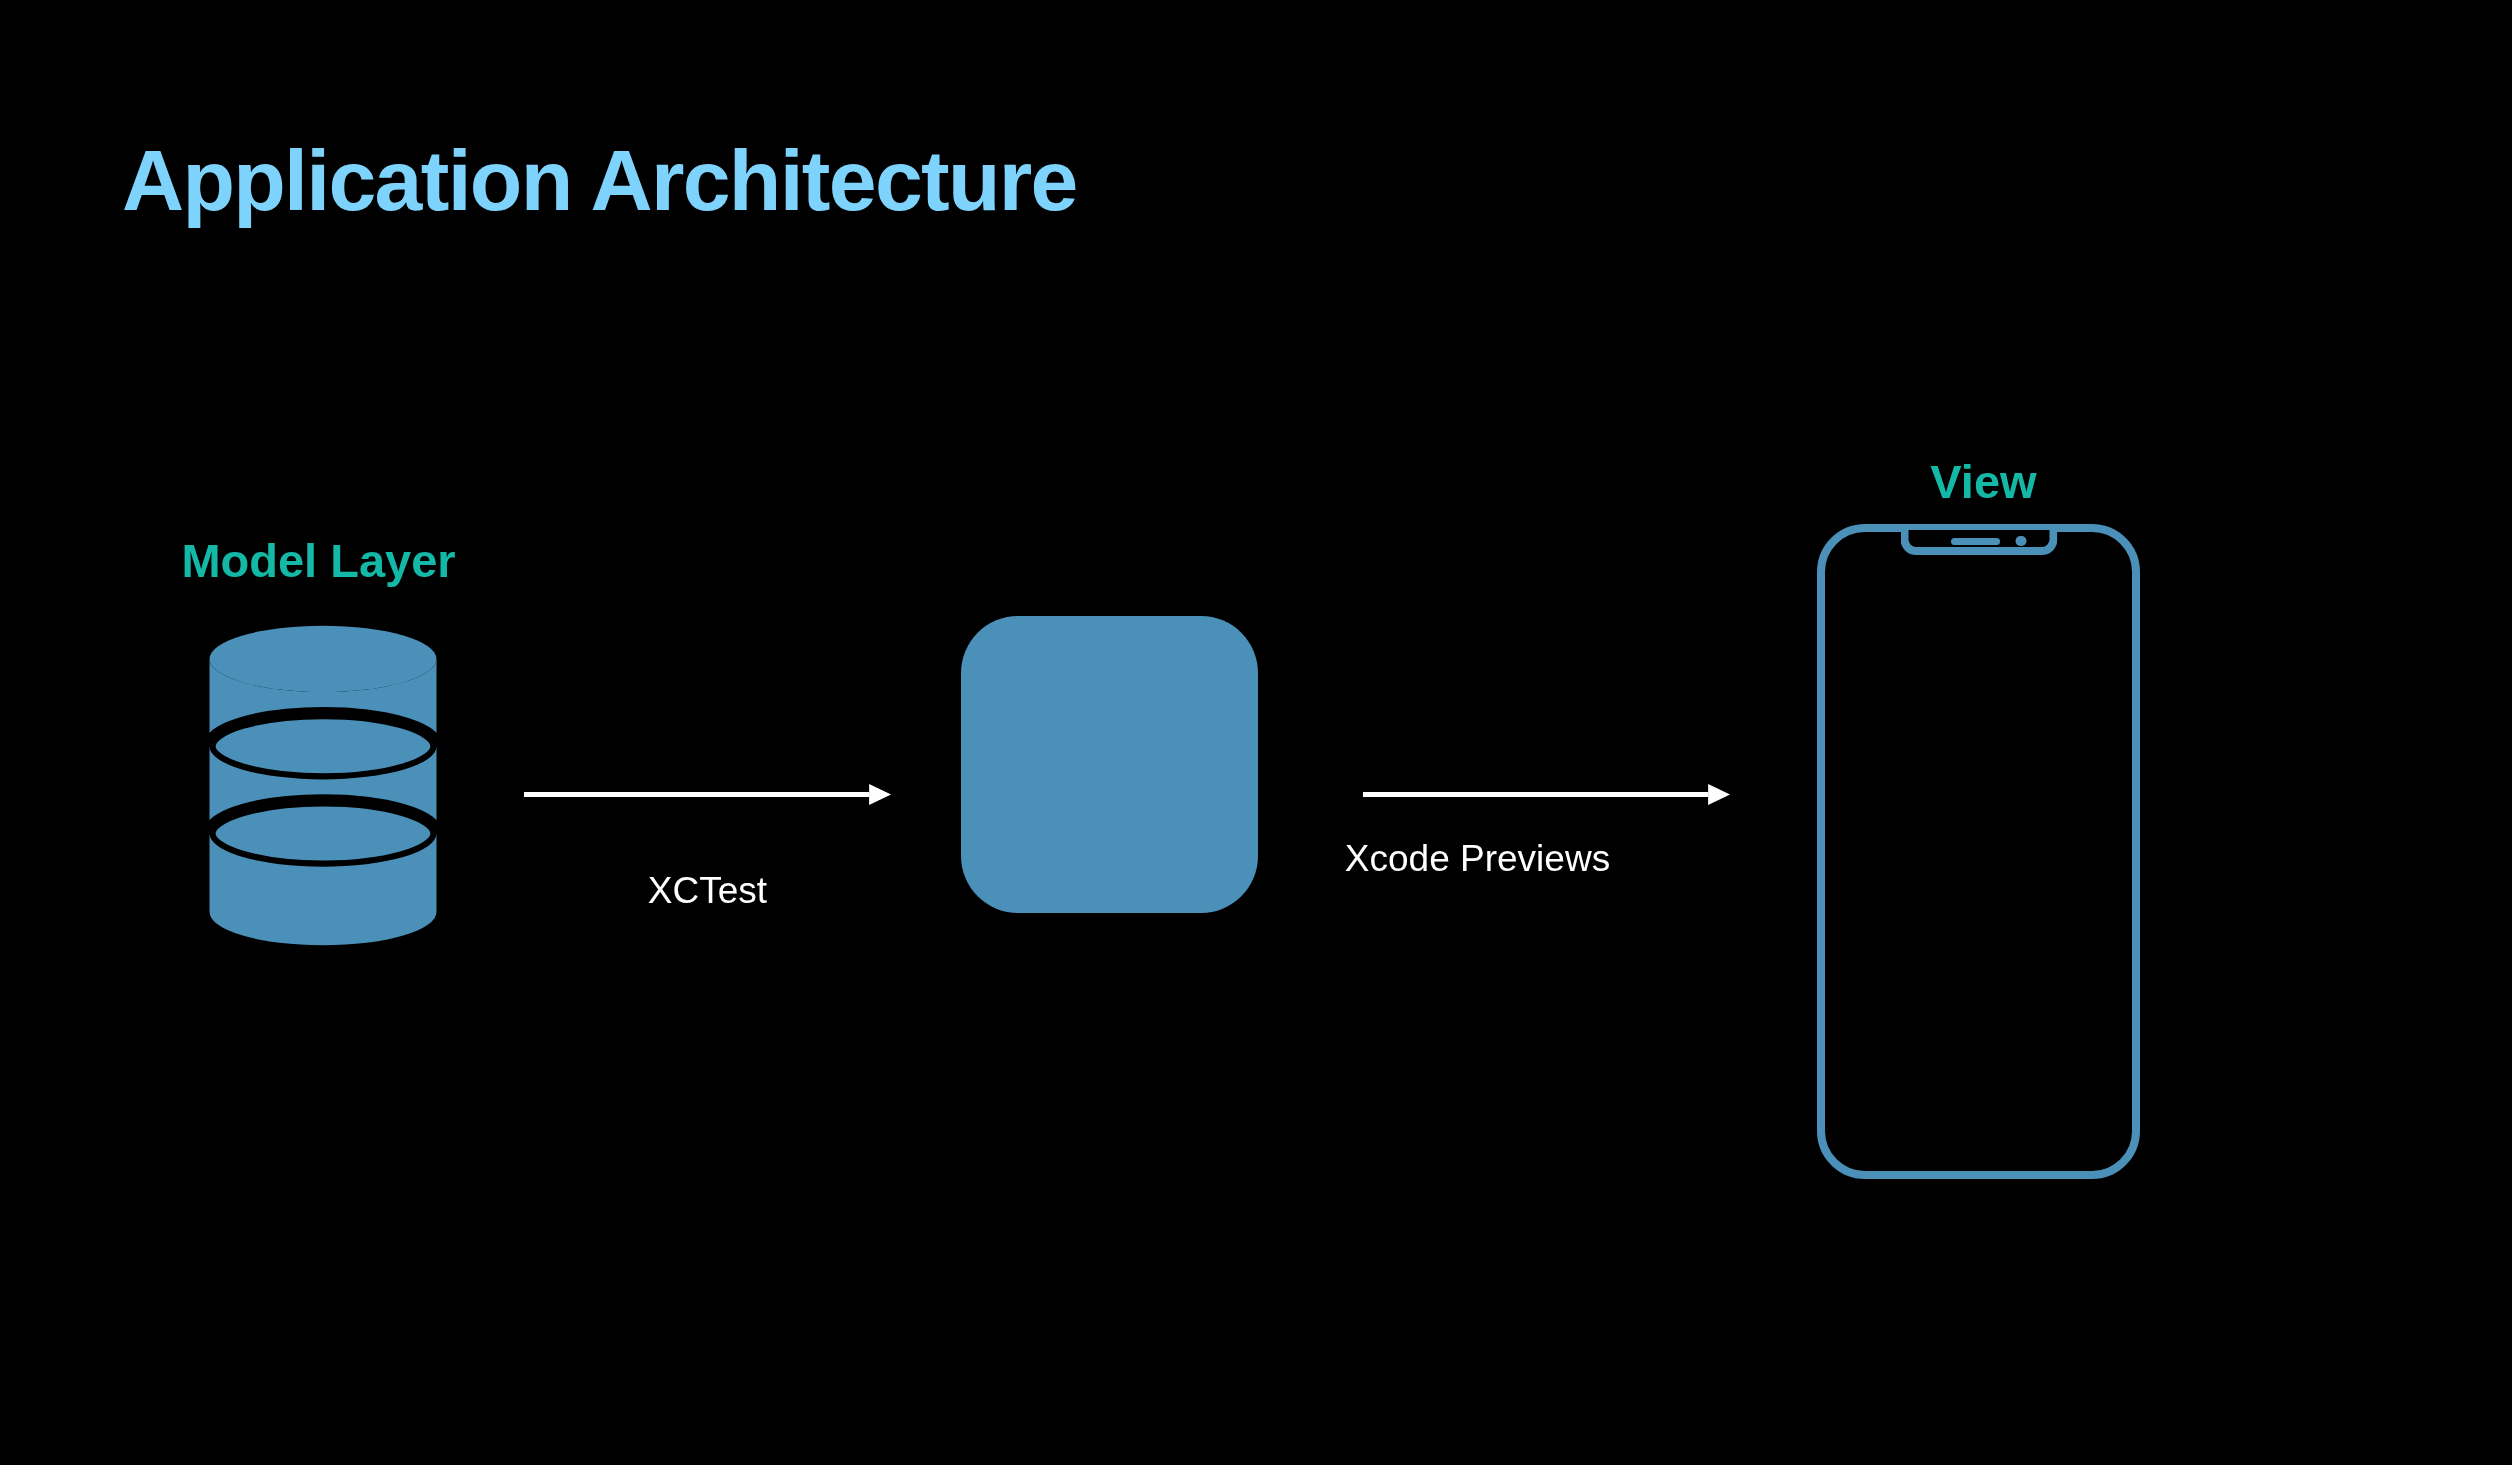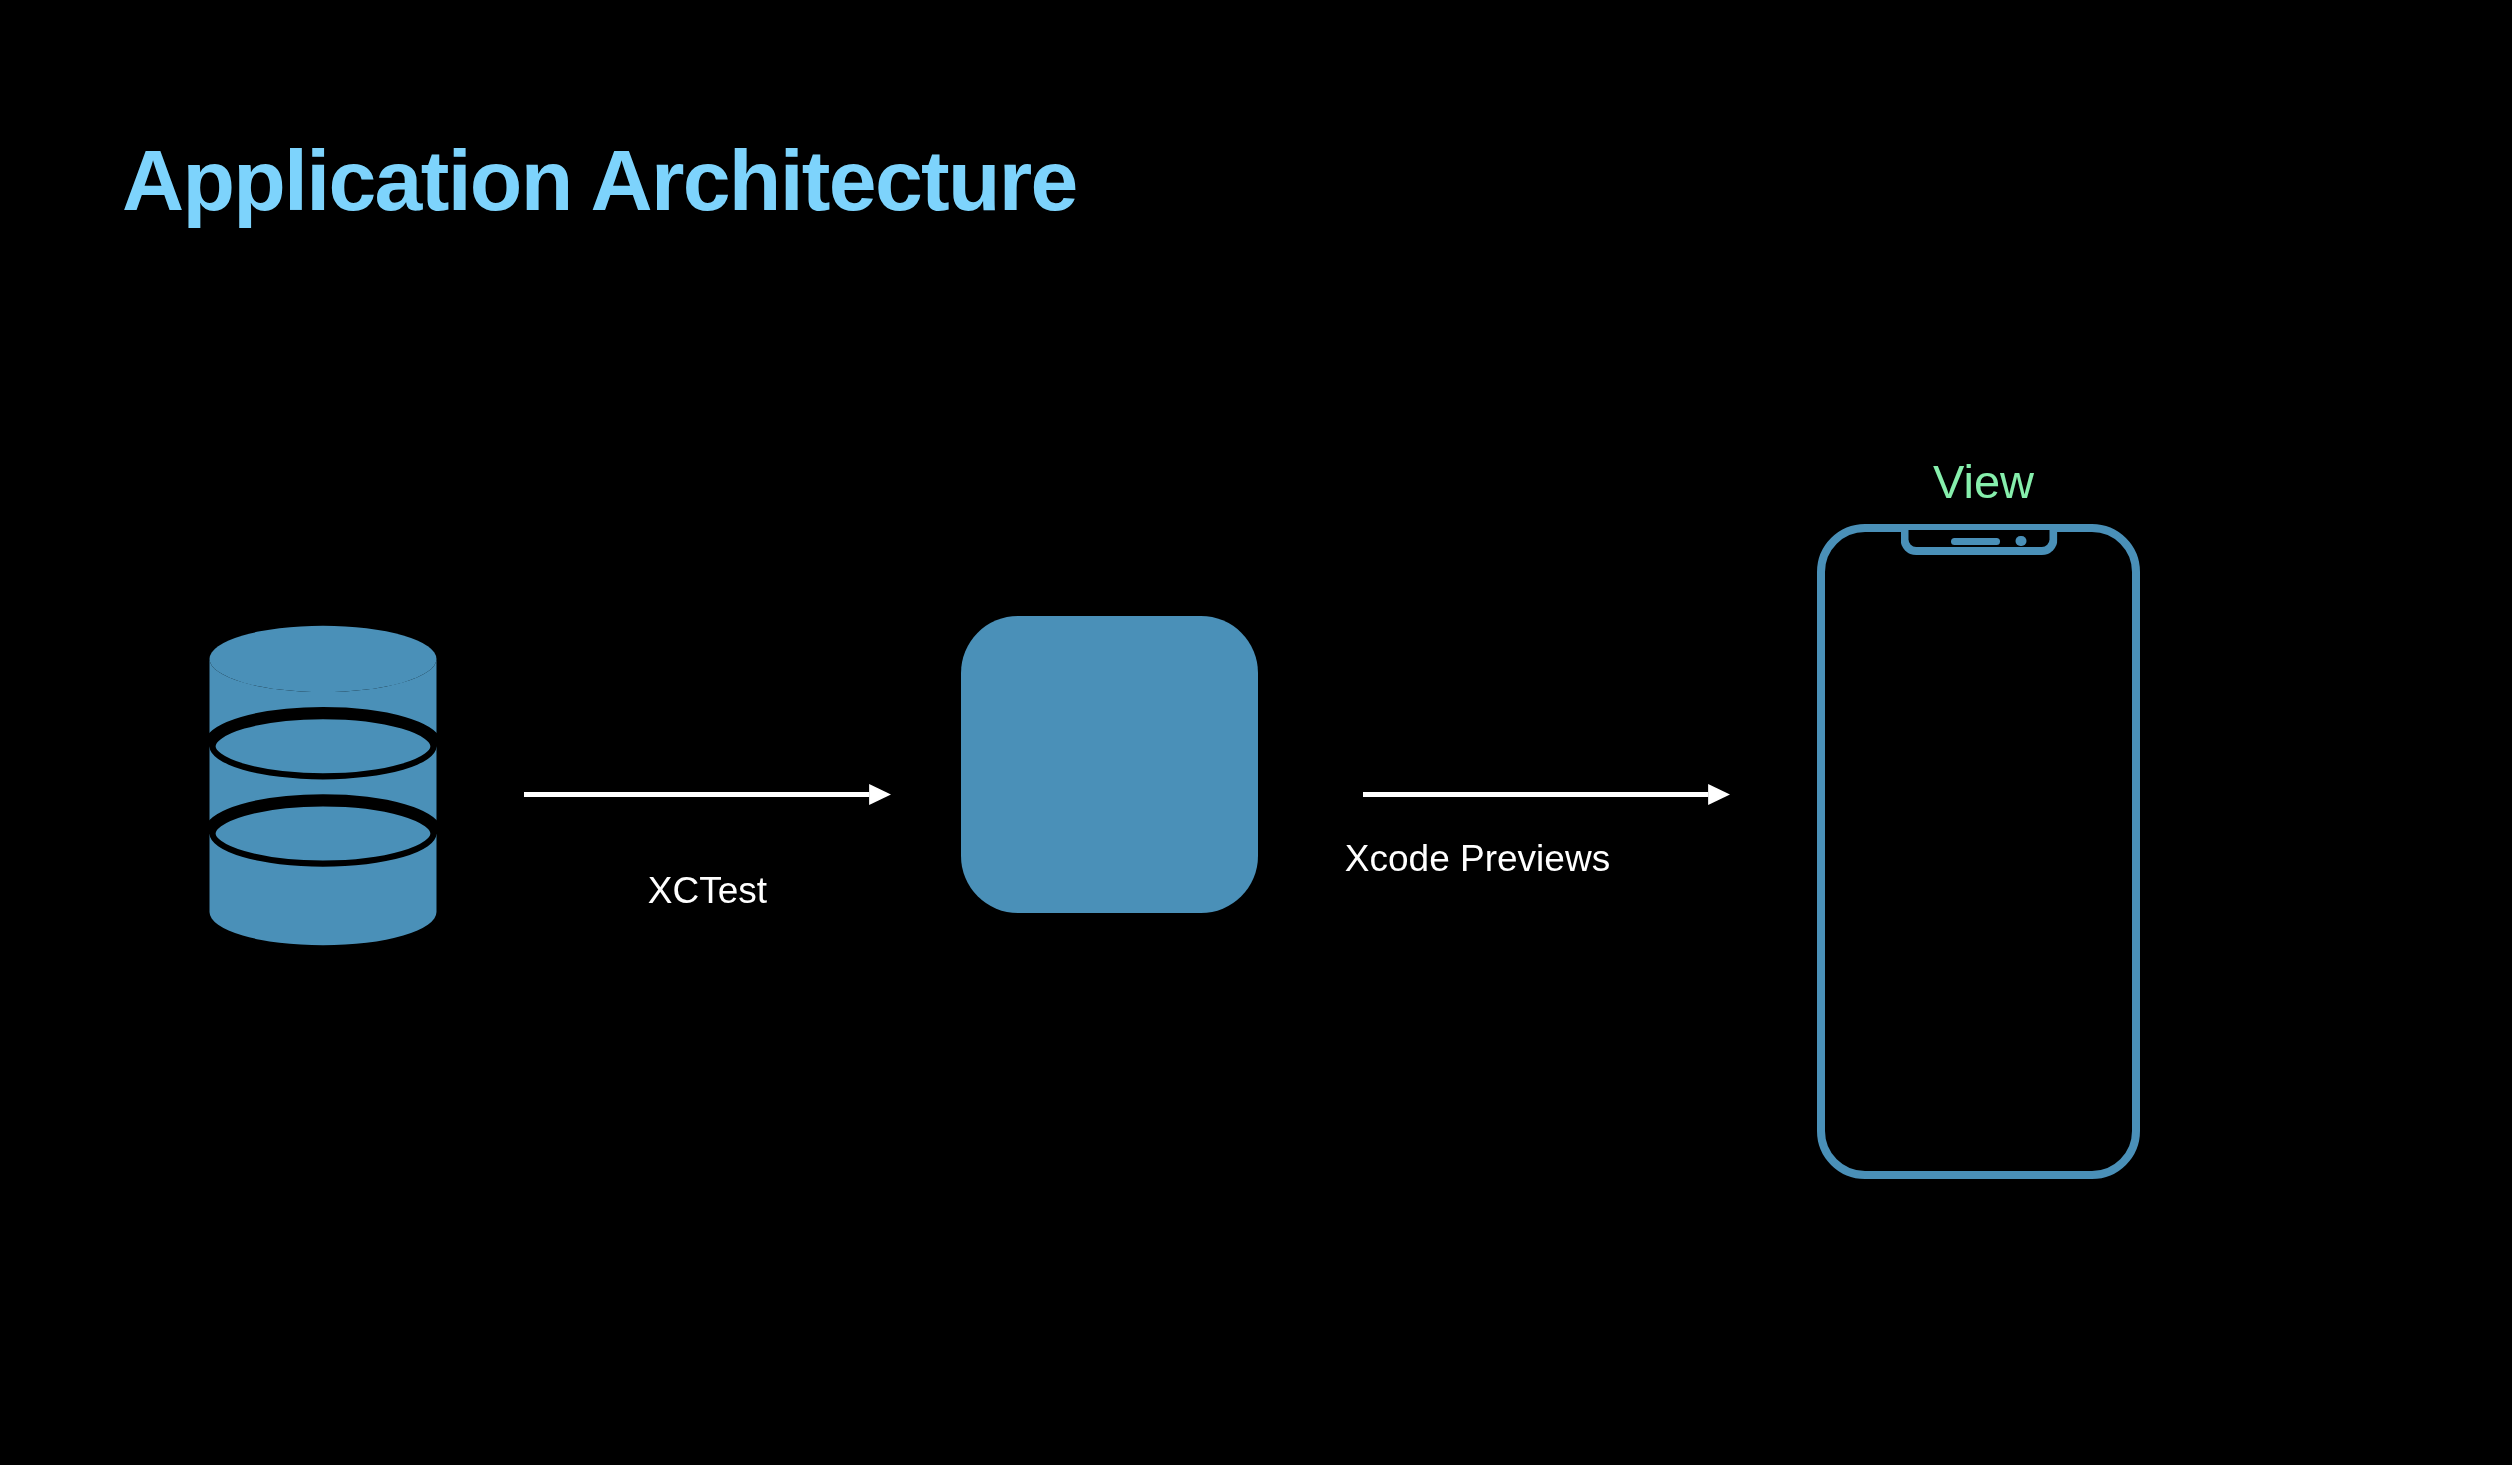--- a/index.html
+++ b/index.html
@@ -25,23 +25,23 @@
       letter-spacing: -1.7px;
     }
     .diagram {
       position: absolute;
       top: 454px;
       left: 0;
       width: 100%;
       height: 786px;
     }
     .node-label {
-      color: #86efac;
+      color: #14b8a6;
       font-size: 47px;
-      font-weight: 400;
+      font-weight: 700;
       text-align: center;
       position: absolute;
     }
     .label-model { left: 170px; top: 79px; width: 297px; }
     .label-viewmodel { left: 957px; top: 79px; width: 297px; }
     .label-view { left: 1896px; top: 0px; width: 175px; }
 
     .db-cylinder {
       position: absolute;
       left: 205px;
@@ -133,20 +133,21 @@
     .arrow1-label { left: 524px; top: 384px; width: 367px; margin-top: 32px; }
     .arrow2-label { left: 1268px; top: 384px; width: 419px; }
   </style>
 </head>
 <body>
 
 <div class="title">Application Architecture</div>
 
 <div class="diagram">
 
+  <div class="node-label label-model">Model Layer</div>
   <div class="db-cylinder">
     <svg viewBox="0 0 270 370">
       <defs></defs>
       <ellipse cx="135" cy="40" rx="130" ry="38" fill="#4a90b8"></ellipse>
       <path d="M5,40 L5,140 A130,38 0 0 0 265,140 L265,40 A130,38 0 0 1 5,40 Z" fill="#4a90b8"></path>
       <ellipse cx="135" cy="140" rx="130" ry="38" fill="none" stroke="#000" stroke-width="14"></ellipse>
       <path d="M5,140 L5,240 A130,38 0 0 0 265,240 L265,140 A130,38 0 0 1 5,140 Z" fill="#4a90b8"></path>
       <ellipse cx="135" cy="240" rx="130" ry="38" fill="none" stroke="#000" stroke-width="14"></ellipse>
       <path d="M5,240 L5,330 A130,38 0 0 0 265,330 L265,240 A130,38 0 0 1 5,240 Z" fill="#4a90b8"></path>
     </svg>

